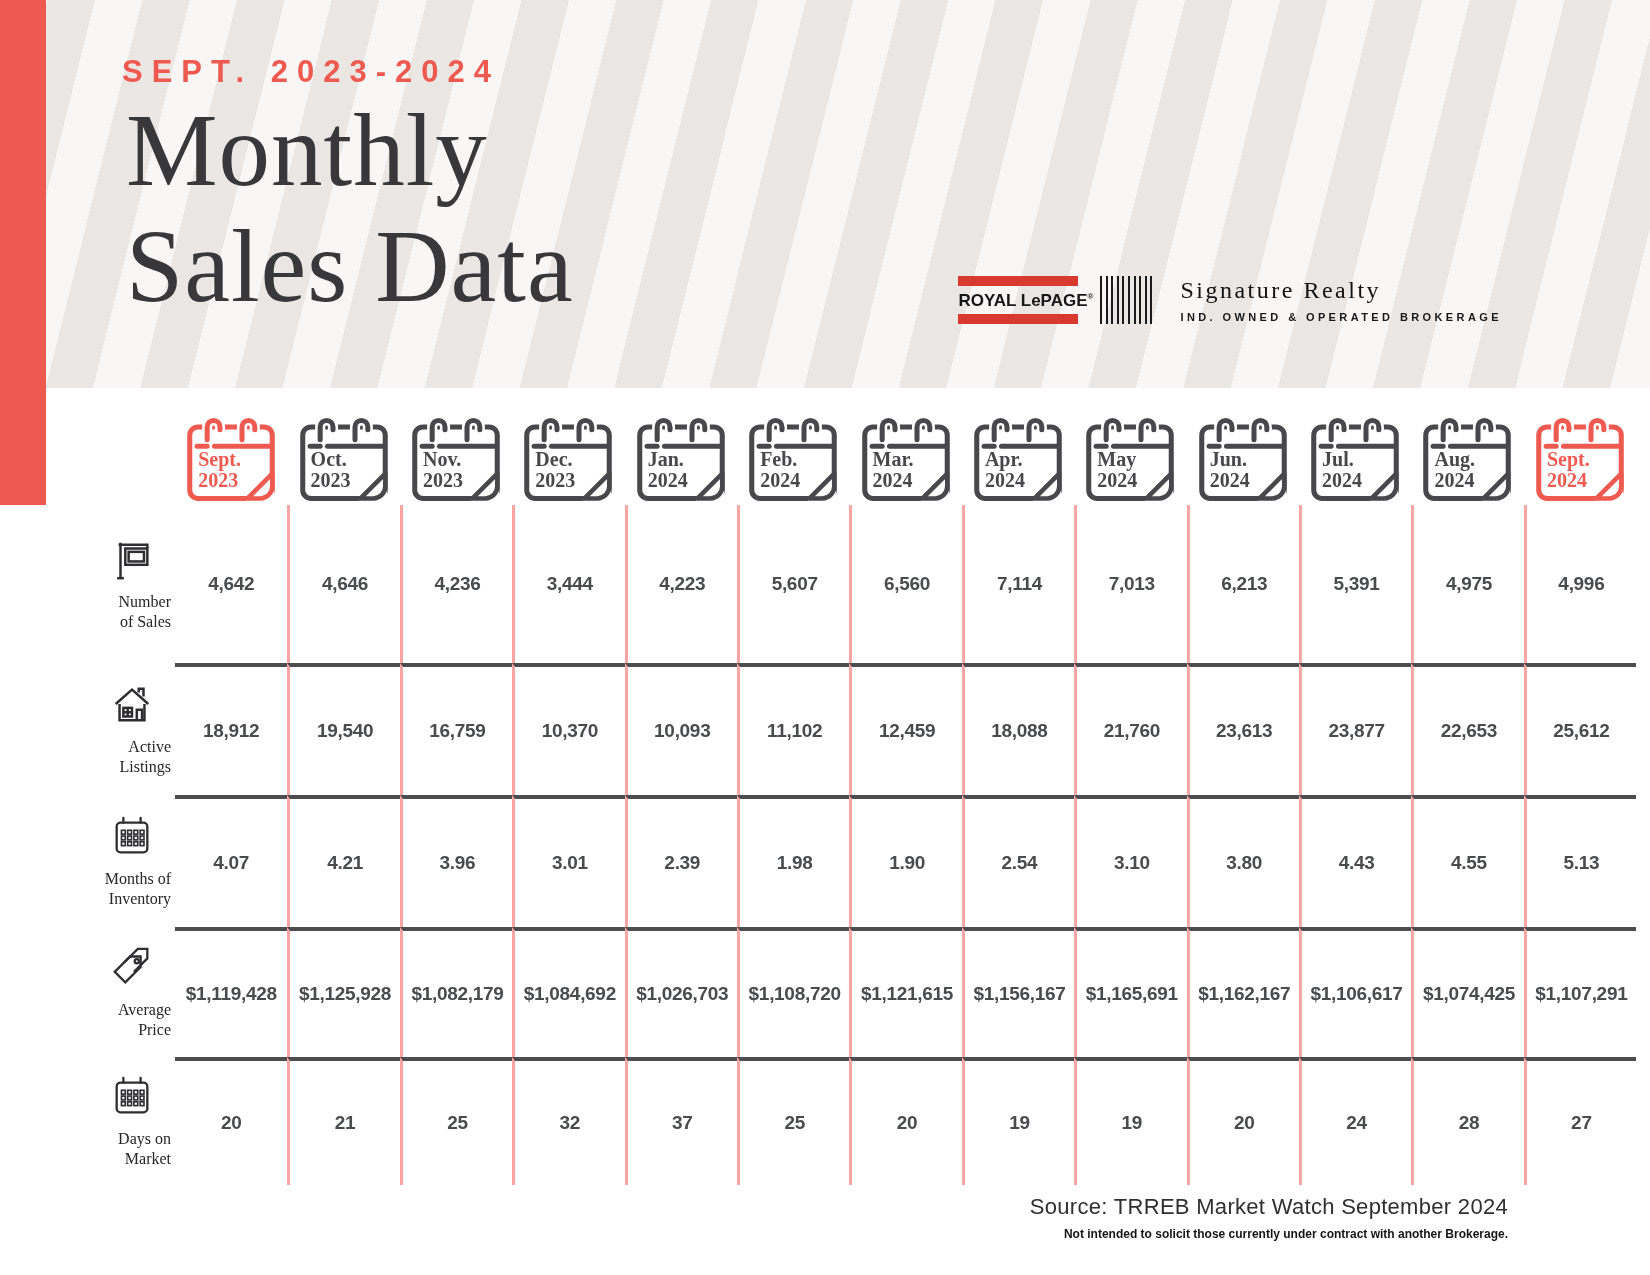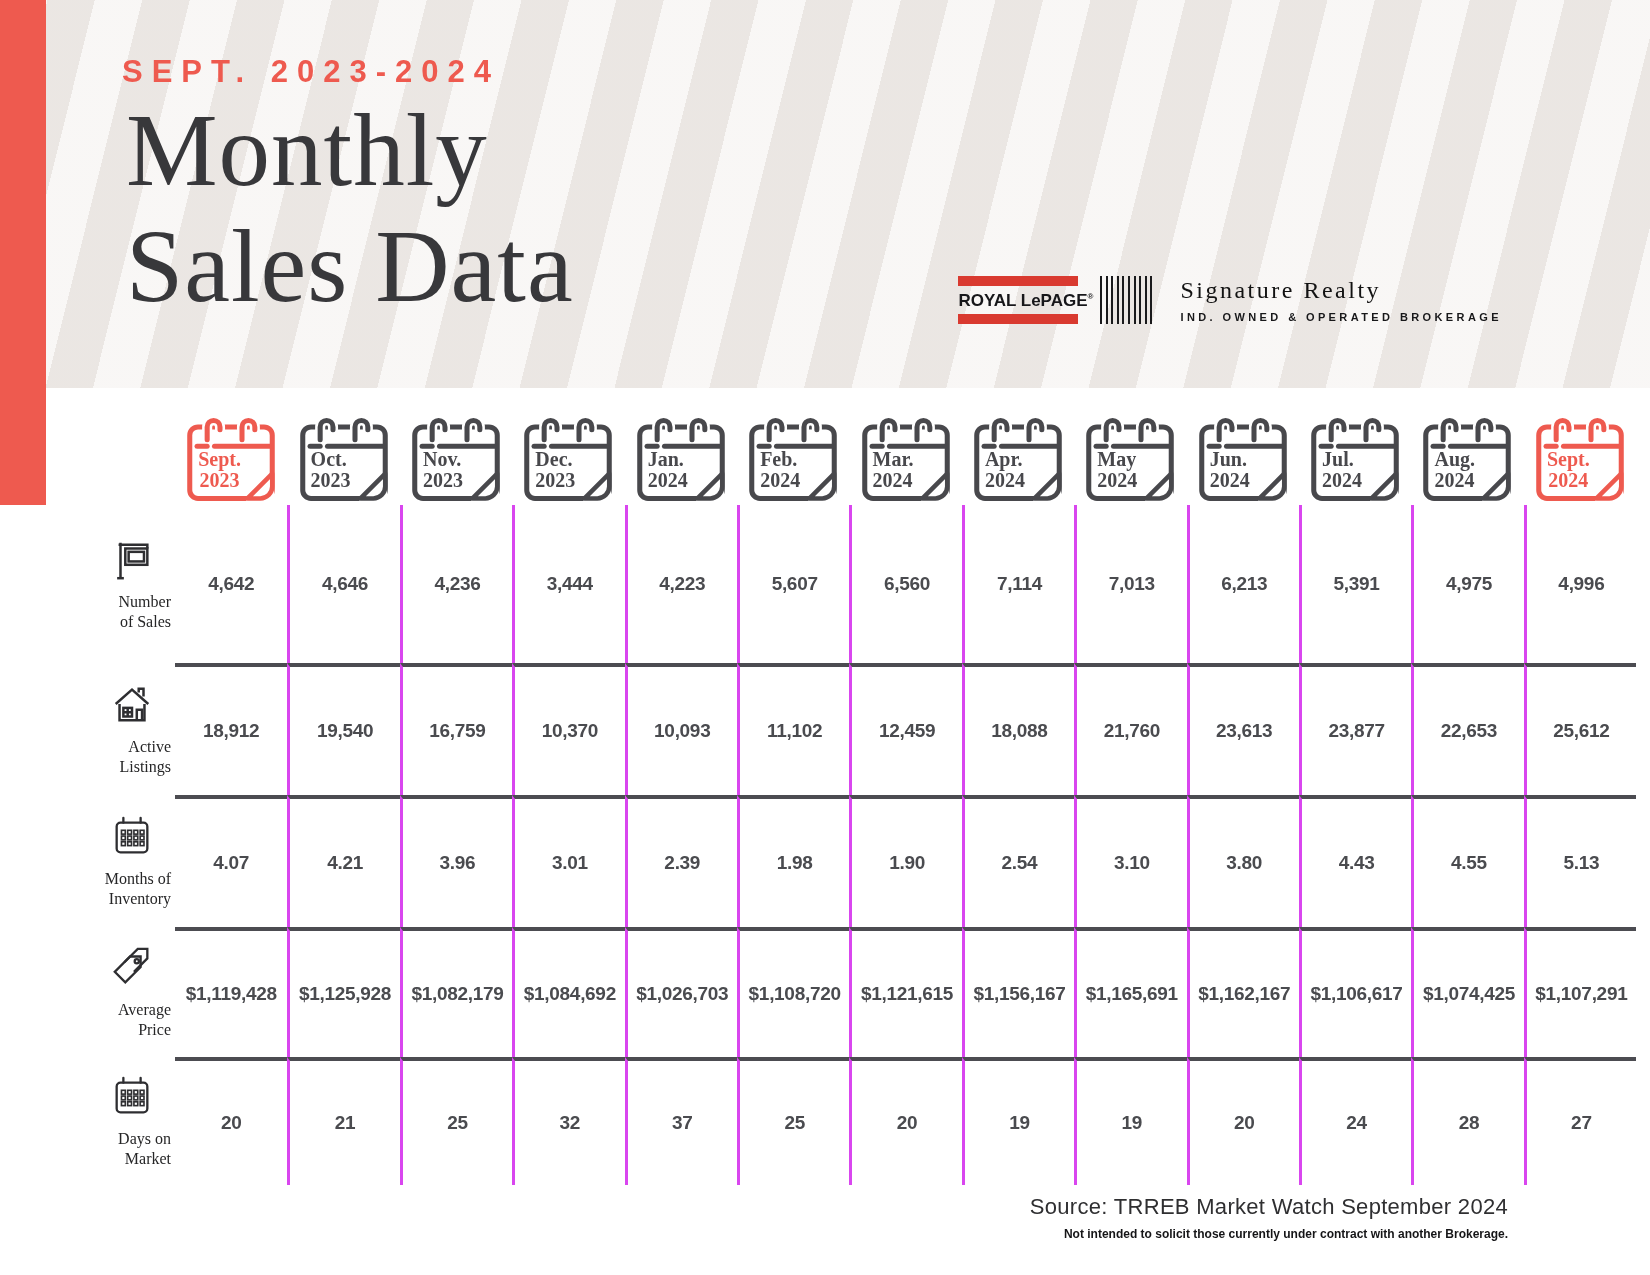--- a/index.html
+++ b/index.html
@@ -26,27 +26,27 @@
       background:repeating-linear-gradient(90deg,#1a1a1c 0 2px,rgba(0,0,0,0) 2px 5.6px);}
   .sig-name{font-family:"Liberation Serif",serif;font-size:24px;letter-spacing:2.5px;color:#121212;}
   .sig-tag{font-size:11px;font-weight:700;letter-spacing:3.4px;color:#18181a;margin-top:7px;}
 
   
   .table{position:absolute;left:60px;top:405px;}
   .grid{display:grid;grid-template-columns:115px repeat(13,112.4px);
         grid-template-rows:100px 158px 132px 132px 130px 128px;}
   .hcell{display:flex;justify-content:center;align-items:flex-end;padding-bottom:2px;}
   .cal-wrap{position:relative;width:92px;height:88px;color:#48484c;}
-  .cal-wrap.red{color:#ee5a4f;text-align:center;}
+  .cal-wrap.red{color:#ee5a4f;}
   .cal-wrap svg{position:absolute;left:0;top:0;}
   .cal-text{position:absolute;left:13px;top:34px;font-family:"Liberation Serif",serif;
             font-weight:700;font-size:20px;line-height:1.05;letter-spacing:0;}
   .cell{display:flex;align-items:center;justify-content:center;
         font-size:19px;font-weight:700;letter-spacing:-0.3px;color:#4a4b4f;}
-  .cell.bl{border-left:3px solid #d946ef;text-align:right;}
+  .cell.bl{border-left:3px solid #fca5a5;text-align:right;}
   .cell.bt{border-top:4px solid #4c4c51;}
   .labelcell{display:flex;flex-direction:column;justify-content:center;align-items:flex-end;
              padding-right:4px;}
   .ric{width:46px;height:46px;margin-right:16px;margin-bottom:9px;color:#2e2e31;}
   .rlab{font-family:"Liberation Serif",serif;font-size:16px;line-height:1.22;
         color:#262627;text-align:right;}
 
   
   .footer{position:absolute;right:142px;top:1194px;text-align:right;}
   .source{font-size:22px;color:#2f2f31;letter-spacing:.3px;margin-left:41px;}

